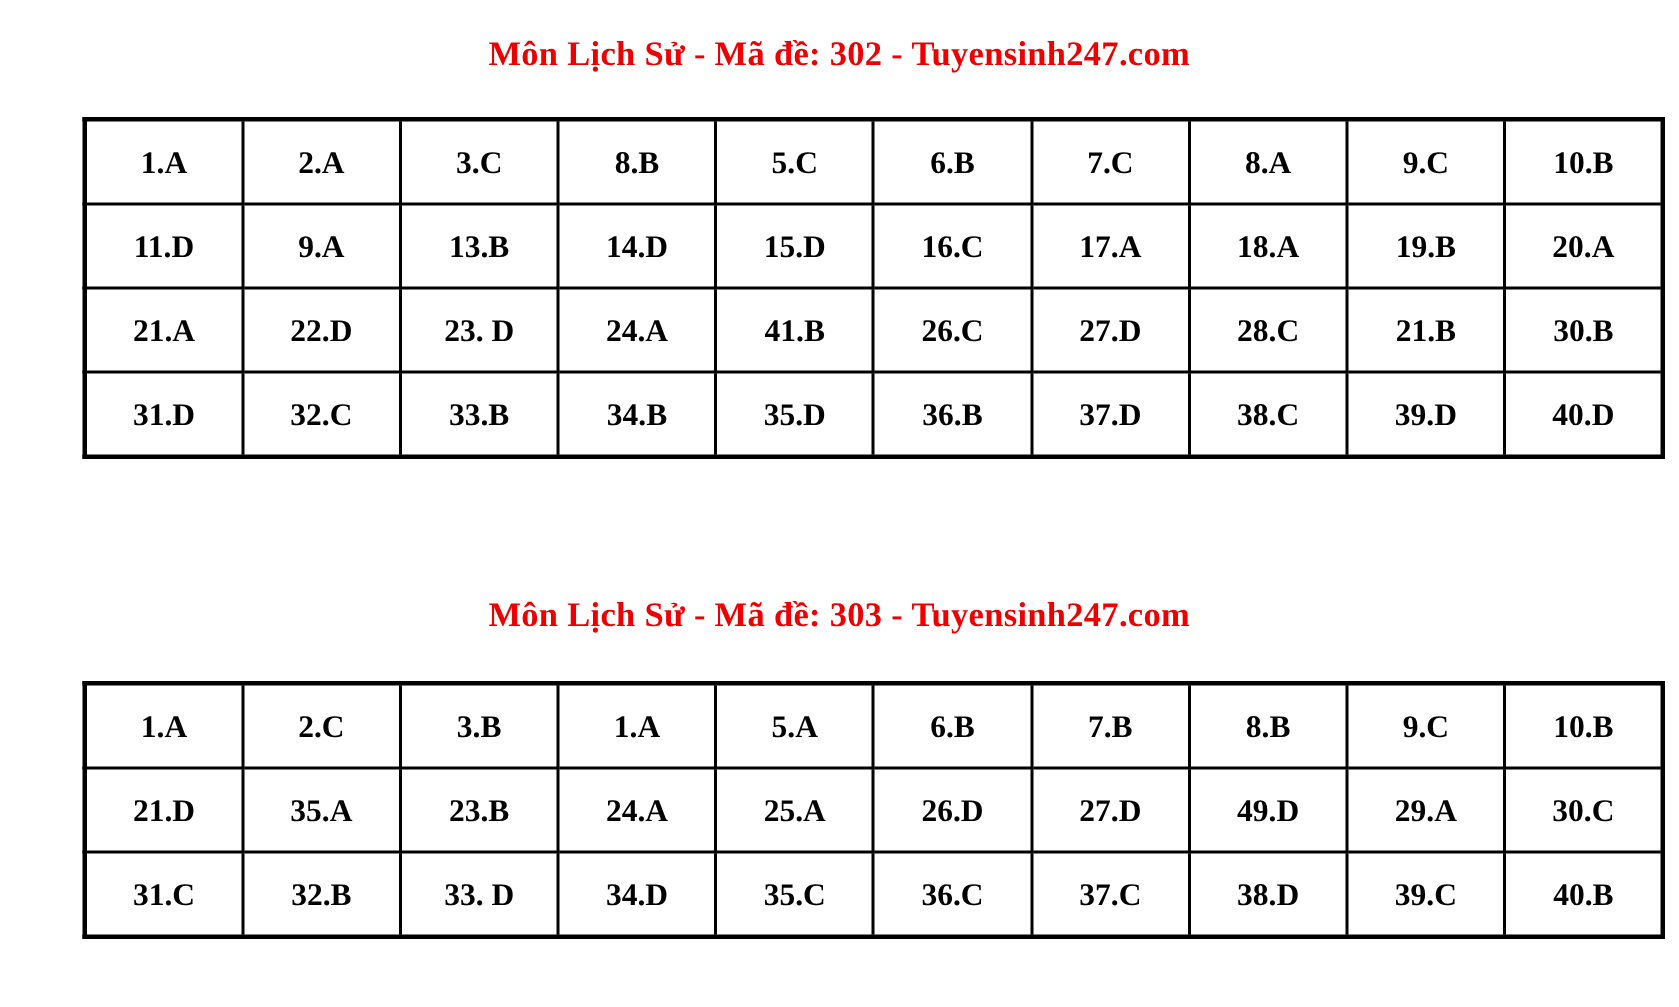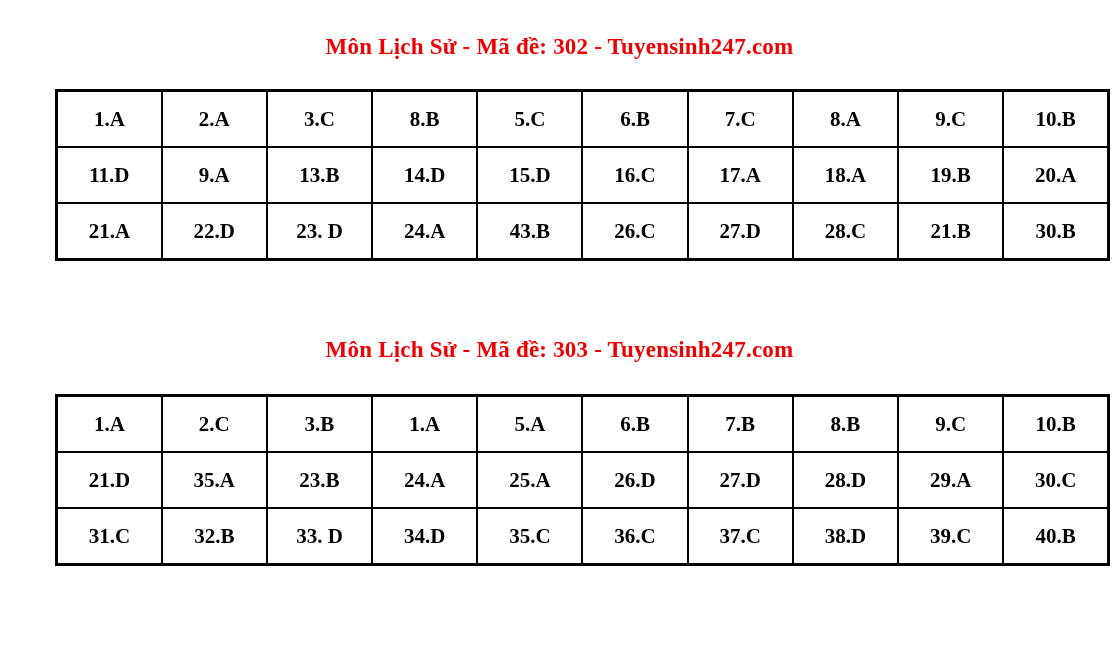--- a/index.html
+++ b/index.html
@@ -8,30 +8,30 @@
   }
   body {
     width: 1119px;
     height: 671px;
     background: #ffffff;
     font-family: "Liberation Serif", "DejaVu Serif", serif;
     overflow: hidden;
   }
   .answer-section { display: block; }
   .section-title {
-    margin: 11px;
+    margin: 0;
     text-align: center;
     font-size: 23px;
     line-height: 28px;
     font-weight: bold;
     color: #ee0000;
     letter-spacing: 0.2px;
   }
   .s0 .section-title { padding-top: 22px; }
-  .s1 .section-title { padding-top: 64px; }
+  .s1 .section-title { padding-top: 90px; }
   table.answer-table {
     border-collapse: collapse;
     table-layout: fixed;
     width: 1055px;
     margin-left: 55px;
     border: 3px solid #000000;
   }
   .s0 table.answer-table { margin-top: 28px; }
   .s1 table.answer-table { margin-top: 30px; }
   table.answer-table td {
@@ -76,26 +76,38 @@
             <td>17.A</td>
             <td>18.A</td>
             <td>19.B</td>
             <td>20.A</td>
           </tr>
           <tr>
             <td>21.A</td>
             <td>22.D</td>
             <td>23. D</td>
             <td>24.A</td>
-            <td>43.B</td>
+            <td>41.B</td>
             <td>26.C</td>
             <td>27.D</td>
             <td>28.C</td>
             <td>21.B</td>
             <td>30.B</td>
+          </tr>
+          <tr>
+            <td>31.D</td>
+            <td>32.C</td>
+            <td>33.B</td>
+            <td>34.B</td>
+            <td>35.D</td>
+            <td>36.B</td>
+            <td>37.D</td>
+            <td>38.C</td>
+            <td>39.D</td>
+            <td>40.D</td>
           </tr>
         </tbody>
     </table>
   </section>
 
   <section class="answer-section s1">
     <h2 class="section-title">Môn Lịch Sử - Mã đề: 303 - Tuyensinh247.com</h2>
     <table class="answer-table">
       <tbody>
           <tr>
@@ -111,21 +123,21 @@
             <td>10.B</td>
           </tr>
           <tr>
             <td>21.D</td>
             <td>35.A</td>
             <td>23.B</td>
             <td>24.A</td>
             <td>25.A</td>
             <td>26.D</td>
             <td>27.D</td>
-            <td>28.D</td>
+            <td>49.D</td>
             <td>29.A</td>
             <td>30.C</td>
           </tr>
           <tr>
             <td>31.C</td>
             <td>32.B</td>
             <td>33. D</td>
             <td>34.D</td>
             <td>35.C</td>
             <td>36.C</td>

